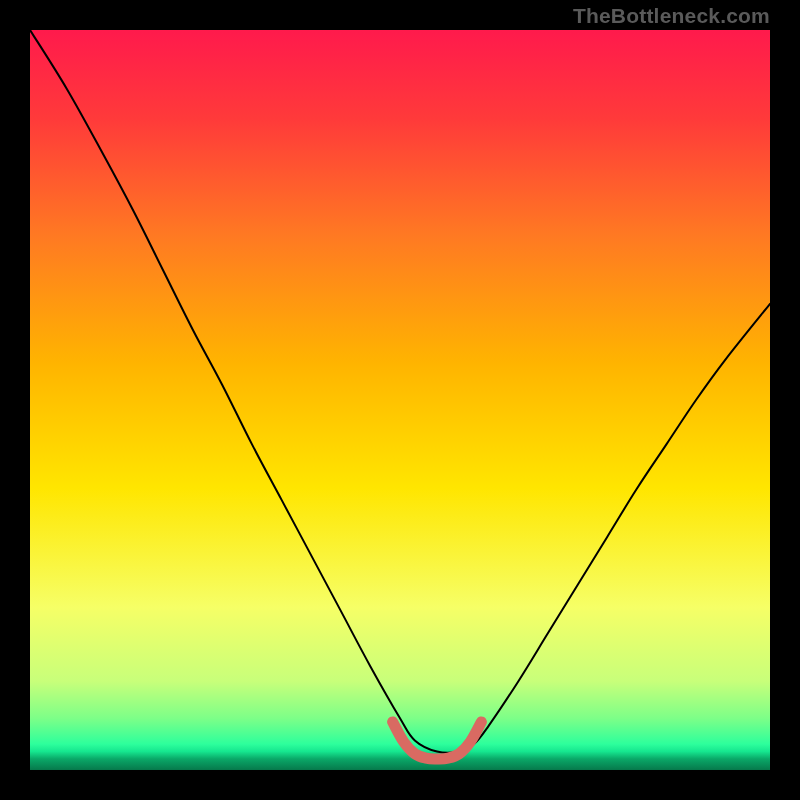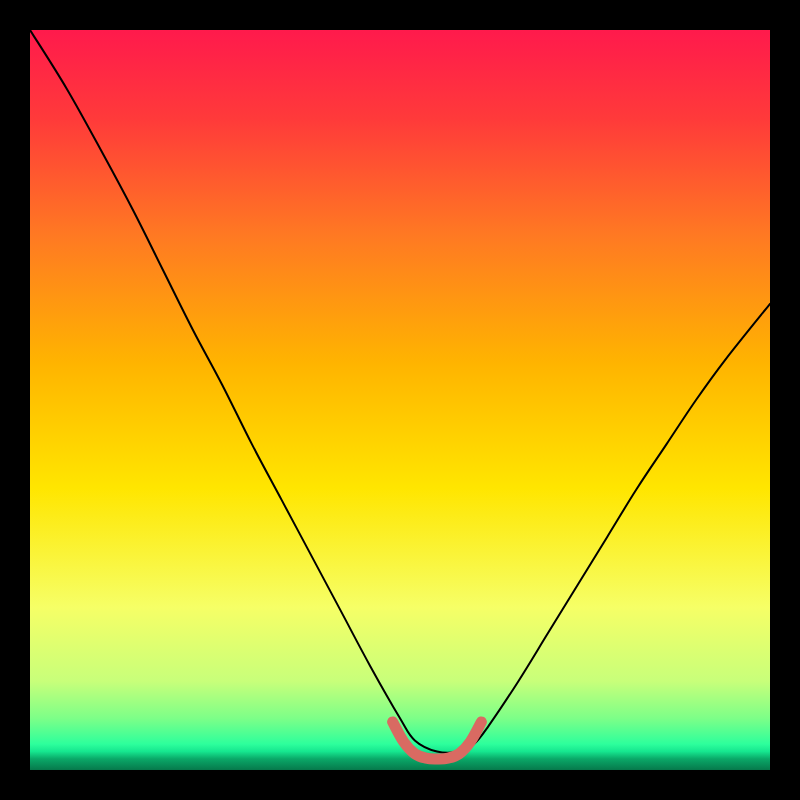--- a/index.html
+++ b/index.html
@@ -49,20 +49,21 @@
     font-weight: 600;
     color: #5a5a5a;
     letter-spacing: 0.2px;
   }
 </style>
 </head>
 <body>
 
 <div class="frame">
 
+  <div class="watermark">TheBottleneck.com</div>
 
   <div class="plot-area">
 
     <svg class="gradient-bg" viewBox="0 0 740 740" preserveAspectRatio="none">
       <defs>
         <linearGradient id="bgGrad" x1="0" y1="0" x2="0" y2="1">
             <stop offset="0%" stop-color="#ff1a4c"></stop>
             <stop offset="12%" stop-color="#ff3a3a"></stop>
             <stop offset="28.000000000000004%" stop-color="#ff7a22"></stop>
             <stop offset="45%" stop-color="#ffb400"></stop>

